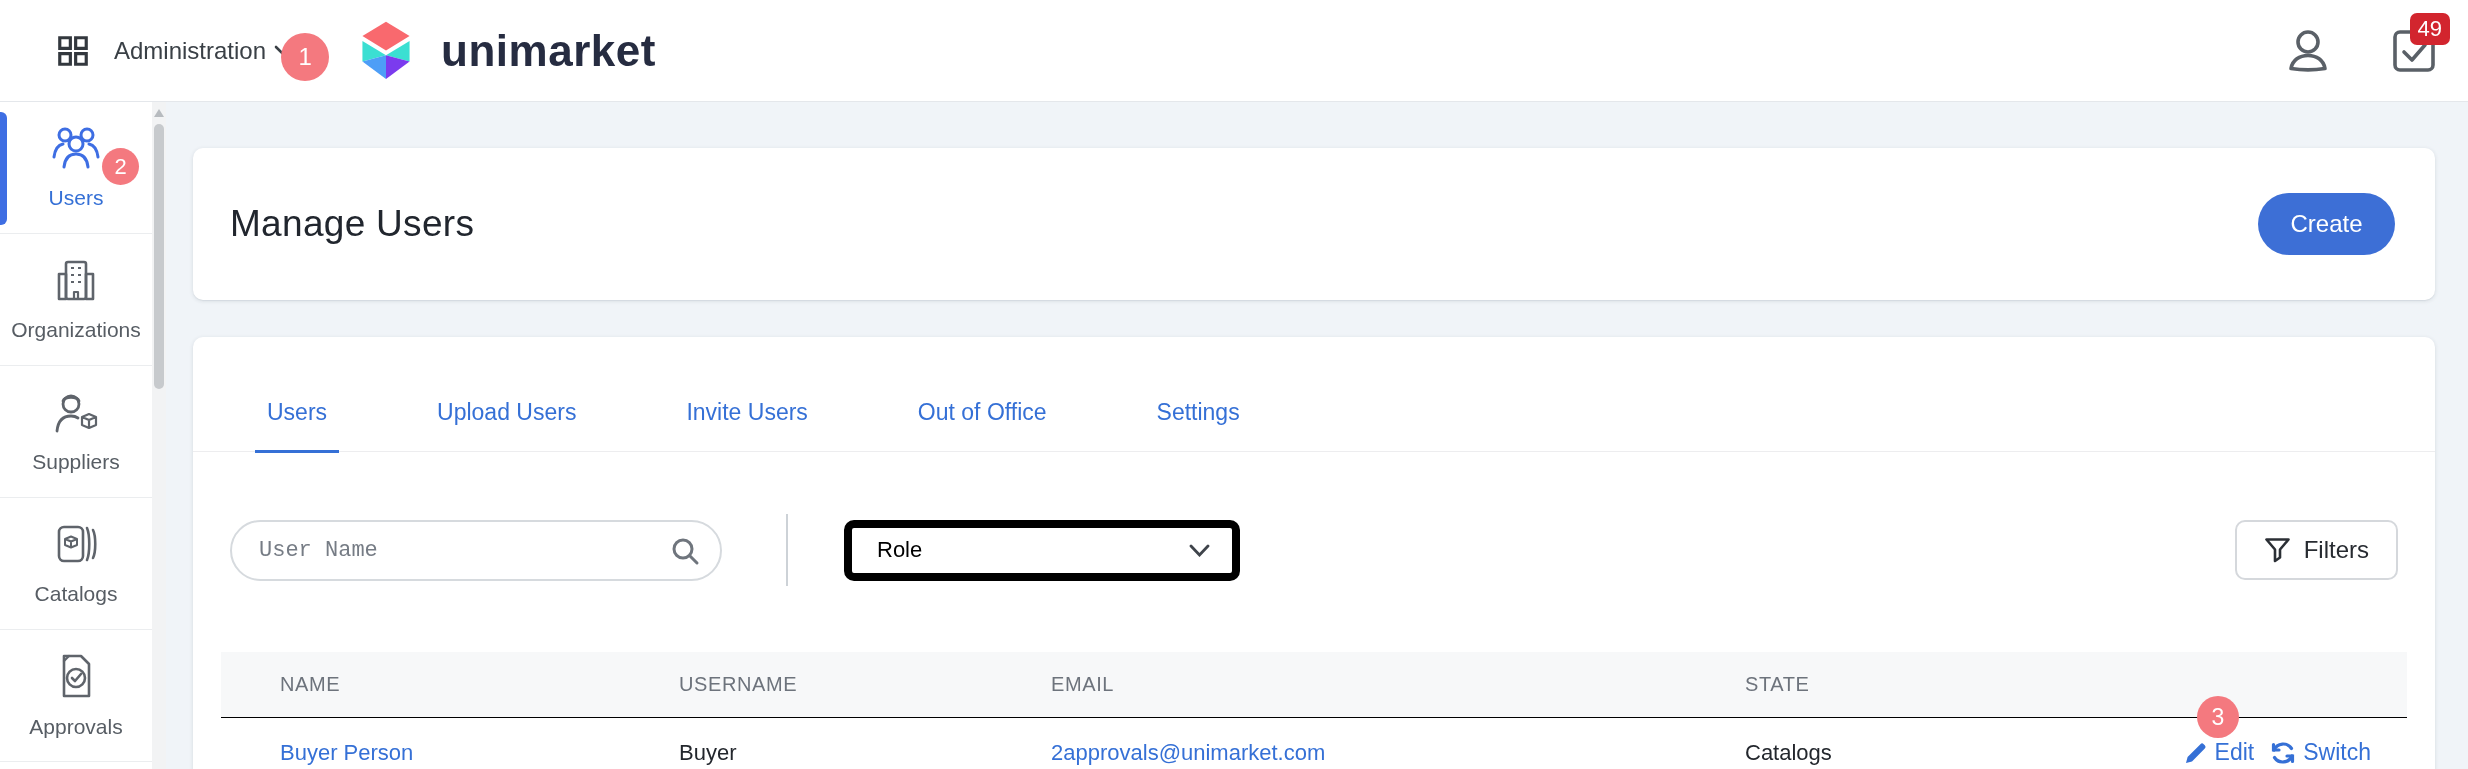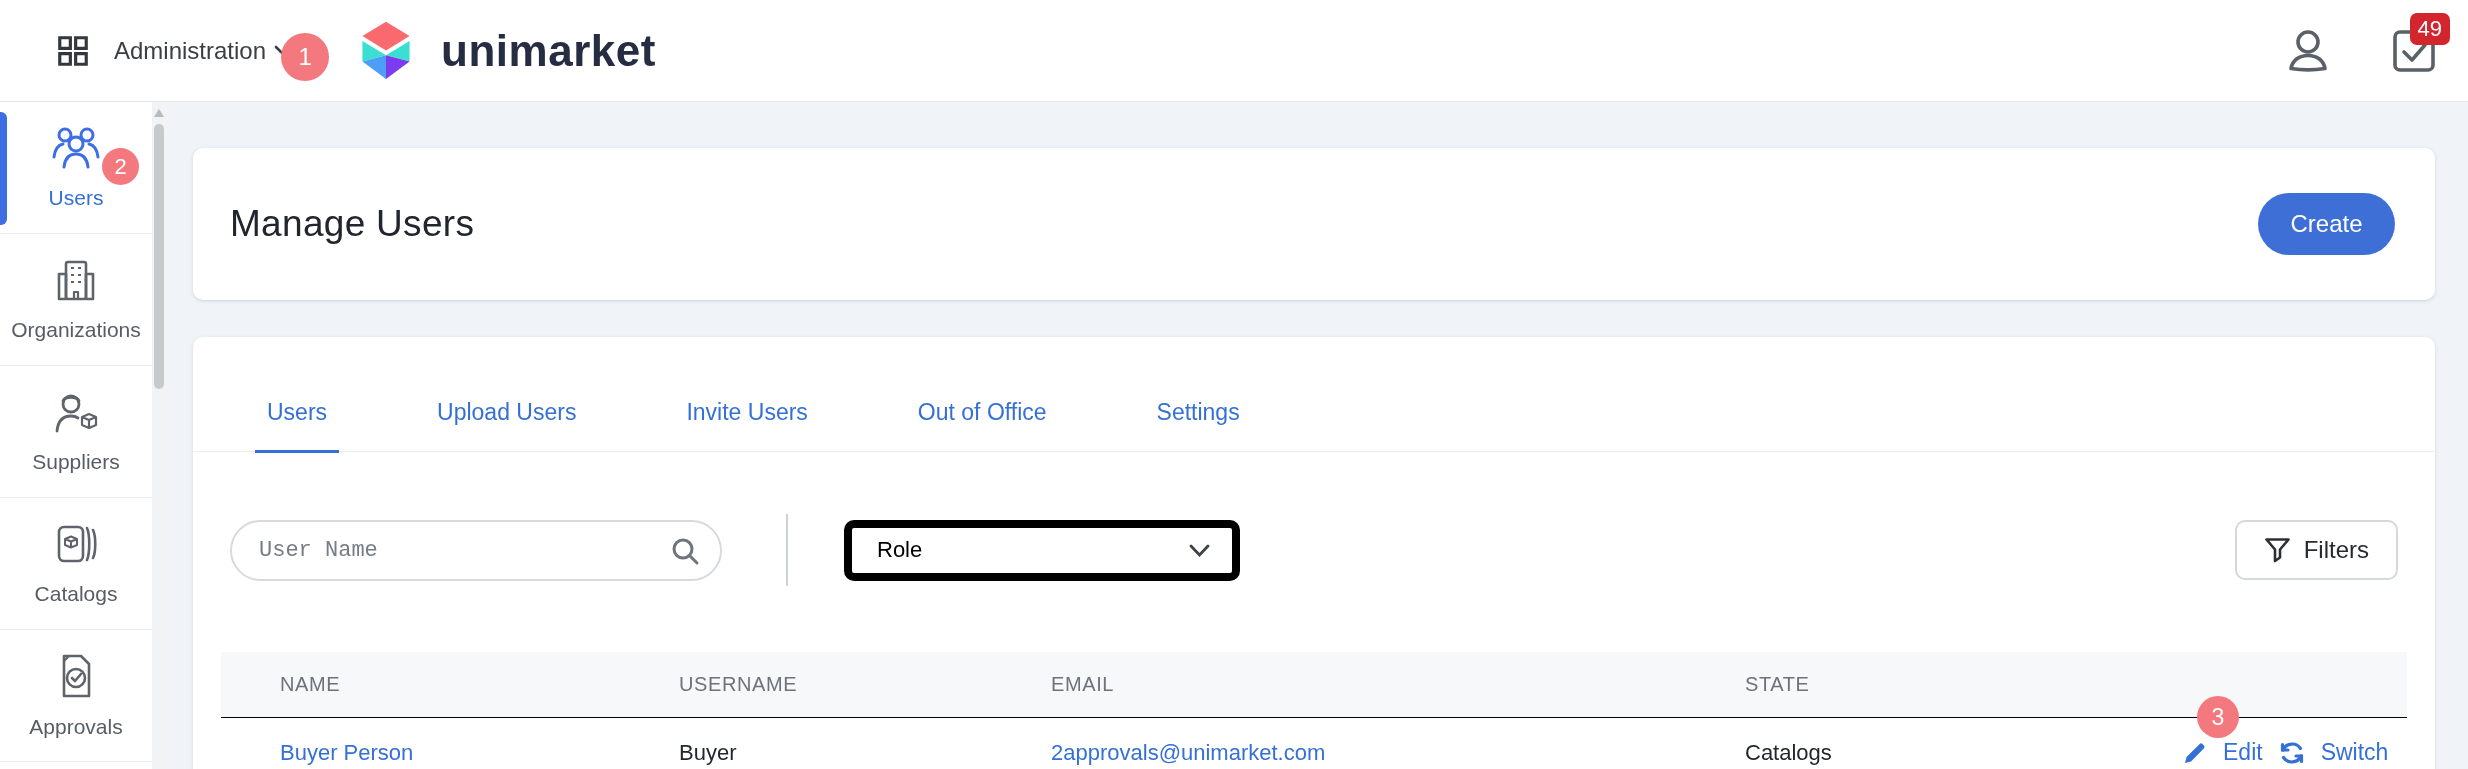--- a/index.html
+++ b/index.html
@@ -81,21 +81,21 @@
   
   .table { margin:66px 28px 0 28px; }
   .tgrid { display:grid; grid-template-columns:399px 372px 694px 438px 1fr; align-items:center;
            padding-left:59px; }
   .thead { background:#f7f8f9; height:66px; color:#6d737c; font-size:20px;
            letter-spacing:.6px; border-bottom:1px solid #000000; }
   .trow  { background:#fff; height:70px; font-size:22px; color:#23272d;
            border-bottom:1px solid #e2e4e7; position:relative; }
   .link { color:#3570D6; text-decoration:none; cursor:pointer; }
   .actions { display:flex; justify-content:flex-end; align-items:center; gap:16px; padding-right:36px; }
-  .action { display:flex; align-items:center; gap:16px; font-size:23px; }
+  .action { display:flex; align-items:center; gap:7px; font-size:23px; }
   .badge-3 { position:absolute; width:42px; height:42px; font-size:23px;
              right:168px; top:-22px; z-index:3; }
 </style>
 </head>
 <body>
 
 <header class="topbar">
   <span class="grid-icon">
     <svg width="36" height="36" viewBox="0 0 34 34">
         <path d="M4.5 4.5h10v10h-10zM19.5 4.5h10v10h-10zM4.5 19.5h10v10h-10zM19.5 19.5h10v10h-10z" fill="none" stroke="#33383e" stroke-width="3"></path>

